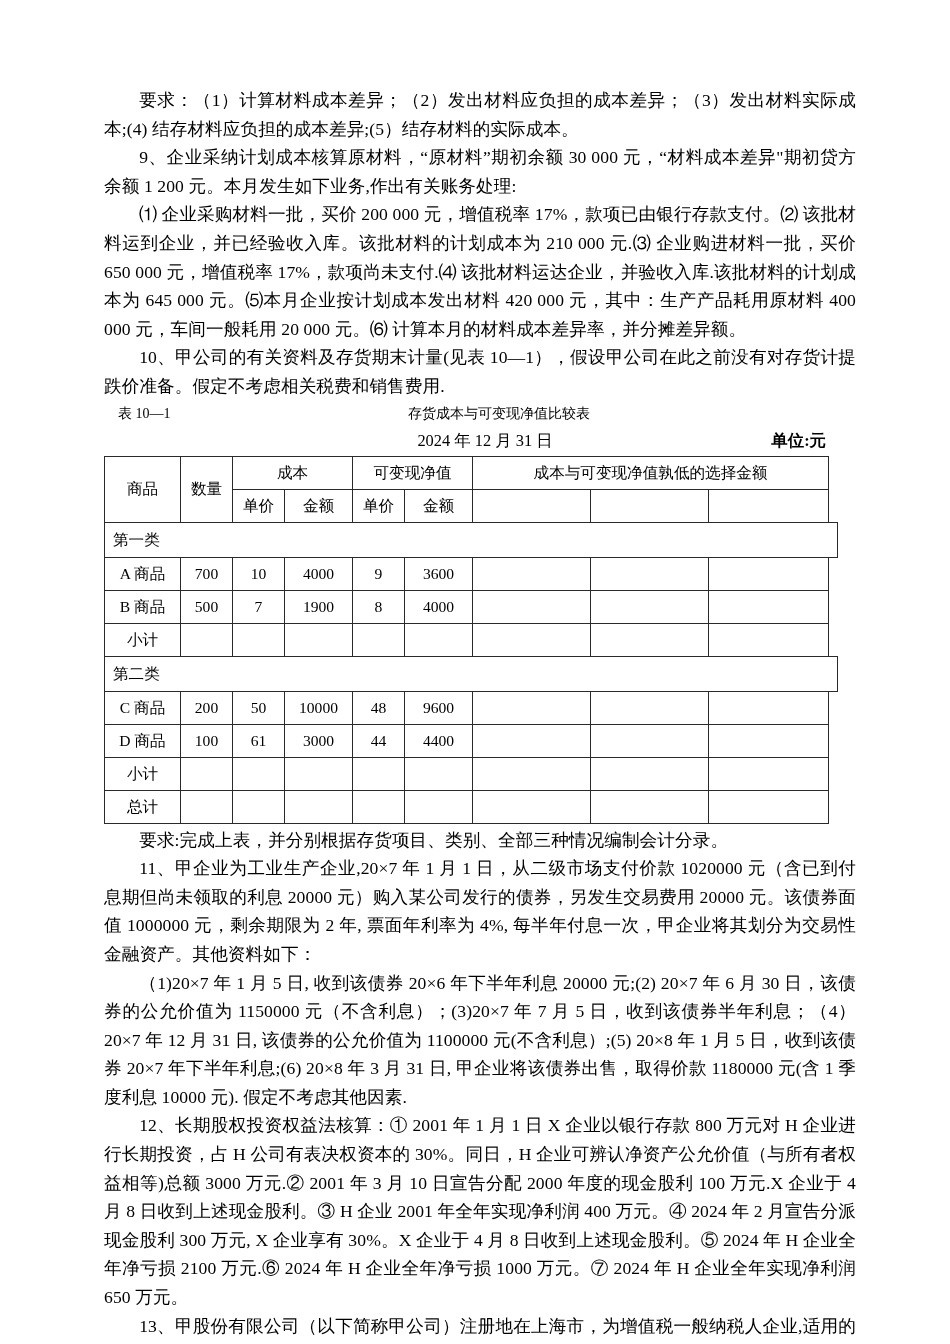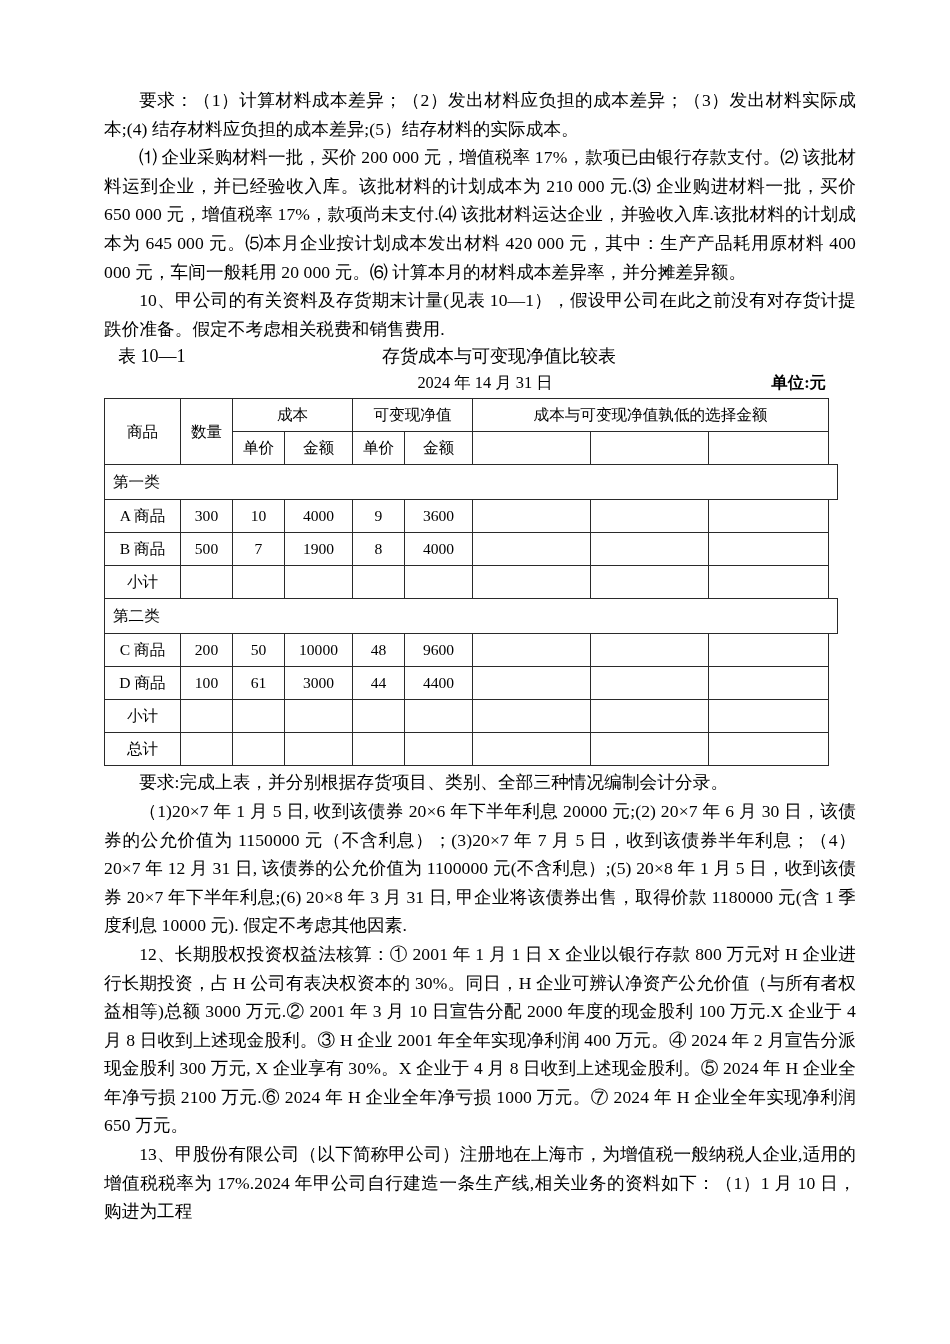--- a/index.html
+++ b/index.html
@@ -37,21 +37,21 @@
     text-align: justify;
     text-justify: inter-ideograph;
     text-indent: 2em;
     letter-spacing: 0.1px;
   }
 
   
   .tbl-caption-row {
     position: relative;
     height: 26px;
-    font-size: 18px;
+    font-size: 14px;
     line-height: 26px;
   }
   .tbl-num {
     position: absolute;
     left: 14px;
     top: 0;
   }
   .tbl-title {
     position: absolute;
     left: 12px;
@@ -138,32 +138,33 @@
   }
 </style>
 </head>
 <body>
 
 <div class="page">
   <div class="content">
 
     <p class="para">要求：（1）计算材料成本差异；（2）发出材料应负担的成本差异；（3）发出材料实际成本;(4) 结存材料应负担的成本差异;(5）结存材料的实际成本。</p>
 
+    <p class="para">9、企业采纳计划成本核算原材料，“原材料”期初余额 30 000 元，“材料成本差异"期初贷方余额 1 200 元。本月发生如下业务,作出有关账务处理:</p>
 
     <p class="para">⑴ 企业采购材料一批，买价 200 000 元，增值税率 17%，款项已由银行存款支付。⑵ 该批材料运到企业，并已经验收入库。该批材料的计划成本为 210 000 元.⑶ 企业购进材料一批，买价 650 000 元，增值税率 17%，款项尚未支付.⑷ 该批材料运达企业，并验收入库.该批材料的计划成本为 645 000 元。⑸本月企业按计划成本发出材料 420 000 元，其中：生产产品耗用原材料 400 000 元，车间一般耗用 20 000 元。⑹ 计算本月的材料成本差异率，并分摊差异额。</p>
 
     <p class="para">10、甲公司的有关资料及存货期末计量(见表 10—1），假设甲公司在此之前没有对存货计提跌价准备。假定不考虑相关税费和销售费用.</p>
 
     <div class="tbl-caption-row">
       <span class="tbl-num">表 10—1</span>
       <span class="tbl-title">存货成本与可变现净值比较表</span>
     </div>
 
     <div class="tbl-date-row">
-      <span class="tbl-date">2024 年 14 月 31 日</span>
+      <span class="tbl-date">2024 年 12 月 31 日</span>
       <span class="tbl-unit">单位:元</span>
     </div>
 
     <table class="inv-table">
       <colgroup>
         <col class="c-prod">
           <col class="c-qty">
           <col class="c-cu">
           <col class="c-ca">
         <col class="c-nu">
@@ -190,21 +191,21 @@
           <th></th>
         </tr>
       </thead>
       <tbody>
         <tr class="cat">
           <td class="catrow" colspan="9">第一类</td>
         </tr>
 
         <tr>
           <td>A 商品</td>
-          <td>300</td>
+          <td>700</td>
           <td>10</td>
           <td>4000</td>
           <td>9</td>
           <td>3600</td>
           <td></td>
           <td></td>
           <td></td>
         </tr>
 
         <tr>
@@ -281,20 +282,21 @@
           <td></td>
           <td></td>
           <td></td>
         </tr>
       </tbody>
     </table>
 
     <div class="after-table">
       <p class="para">要求:完成上表，并分别根据存货项目、类别、全部三种情况编制会计分录。</p>
 
+      <p class="para">11、甲企业为工业生产企业,20×7 年 1 月 1 日，从二级市场支付价款 1020000 元（含已到付息期但尚未领取的利息 20000 元）购入某公司发行的债券，另发生交易费用 20000 元。该债券面值 1000000 元，剩余期限为 2 年, 票面年利率为 4%, 每半年付息一次，甲企业将其划分为交易性金融资产。其他资料如下：</p>
 
       <p class="para">（1)20×7 年 1 月 5 日, 收到该债券 20×6 年下半年利息 20000 元;(2) 20×7 年 6 月 30 日，该债券的公允价值为 1150000 元（不含利息）；(3)20×7 年 7 月 5 日，收到该债券半年利息；（4）20×7 年 12 月 31 日, 该债券的公允价值为 1100000 元(不含利息）;(5) 20×8 年 1 月 5 日，收到该债券 20×7 年下半年利息;(6) 20×8 年 3 月 31 日, 甲企业将该债券出售，取得价款 1180000 元(含 1 季度利息 10000 元). 假定不考虑其他因素.</p>
 
       <p class="para">12、长期股权投资权益法核算：① 2001 年 1 月 1 日 X 企业以银行存款 800 万元对 H 企业进行长期投资，占 H 公司有表决权资本的 30%。同日，H 企业可辨认净资产公允价值（与所有者权益相等)总额 3000 万元.② 2001 年 3 月 10 日宣告分配 2000 年度的现金股利 100 万元.X 企业于 4 月 8 日收到上述现金股利。③ H 企业 2001 年全年实现净利润 400 万元。④ 2024 年 2 月宣告分派现金股利 300 万元, X 企业享有 30%。X 企业于 4 月 8 日收到上述现金股利。⑤ 2024 年 H 企业全年净亏损 2100 万元.⑥ 2024 年 H 企业全年净亏损 1000 万元。⑦ 2024 年 H 企业全年实现净利润 650 万元。</p>
 
       <p class="para">13、甲股份有限公司（以下简称甲公司）注册地在上海市，为增值税一般纳税人企业,适用的增值税税率为 17%.2024 年甲公司自行建造一条生产线,相关业务的资料如下：（1）1 月 10 日，购进为工程</p>
     </div>
 
   </div>
 </div>

